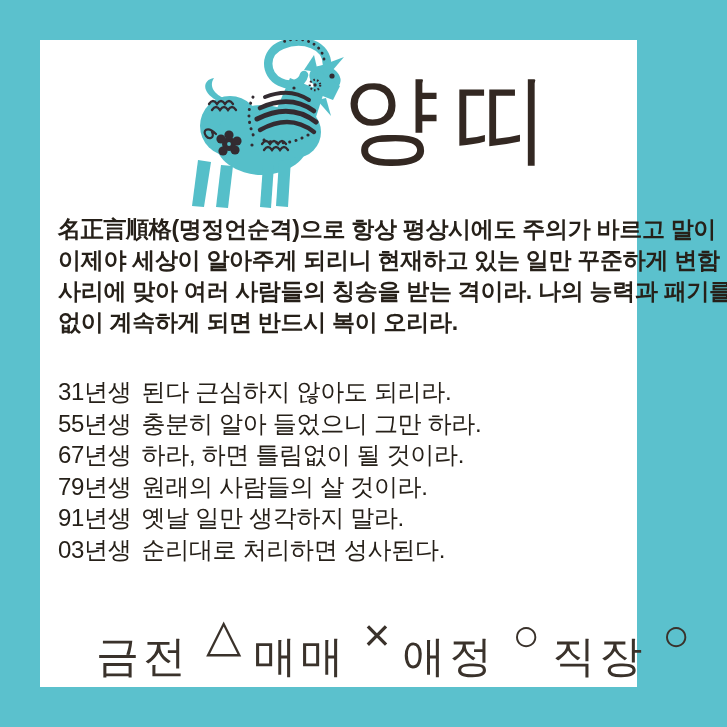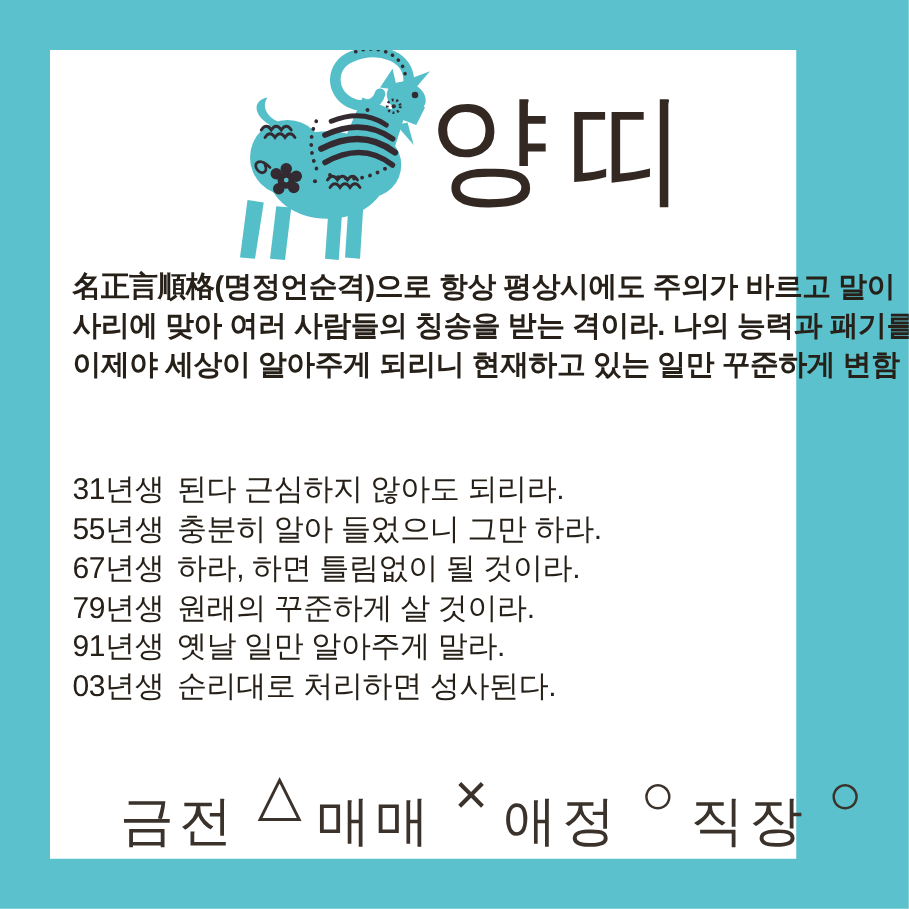--- a/index.html
+++ b/index.html
@@ -175,39 +175,40 @@
         <circle cx="62" cy="105" r="1.6" fill="#332b31"></circle>
         <circle cx="104" cy="48" r="1.6" fill="#332b31"></circle>
         <circle cx="118" cy="95" r="1.6" fill="#332b31"></circle>
       </g>
     </svg>
 
     <div class="title">양띠</div>
 
     <div class="fortune">
       <div class="fortune-line">名正言順格(명정언순격)으로 항상 평상시에도 주의가 바르고 말이</div>
+      <div class="fortune-line">이제야 세상이 알아주게 되리니 현재하고 있는 일만 꾸준하게 변함</div>
       <div class="fortune-line">사리에 맞아 여러 사람들의 칭송을 받는 격이라. 나의 능력과 패기를</div>
-      <div class="fortune-line">이제야 세상이 알아주게 되리니 현재하고 있는 일만 꾸준하게 변함</div>
+      <div class="fortune-line">없이 계속하게 되면 반드시 복이 오리라.</div>
     </div>
 
     <div class="years">
       <div class="year-line">
         <span class="birth-year">31년생</span><span>된다 근심하지 않아도 되리라.</span>
       </div>
       <div class="year-line">
         <span class="birth-year">55년생</span><span>충분히 알아 들었으니 그만 하라.</span>
       </div>
       <div class="year-line">
         <span class="birth-year">67년생</span><span>하라, 하면 틀림없이 될 것이라.</span>
       </div>
       <div class="year-line">
-        <span class="birth-year">79년생</span><span>원래의 꾸준하게 살 것이라.</span>
-      </div>
-      <div class="year-line">
-        <span class="birth-year">91년생</span><span>옛날 일만 알아주게 말라.</span>
+        <span class="birth-year">79년생</span><span>원래의 사람들의 살 것이라.</span>
+      </div>
+      <div class="year-line">
+        <span class="birth-year">91년생</span><span>옛날 일만 생각하지 말라.</span>
       </div>
       <div class="year-line">
         <span class="birth-year">03년생</span><span>순리대로 처리하면 성사된다.</span>
       </div>
     </div>
 
     <div class="categories">
       <div class="category">
         <span class="category-label">금전</span>
         <span class="category-symbol">△</span>

